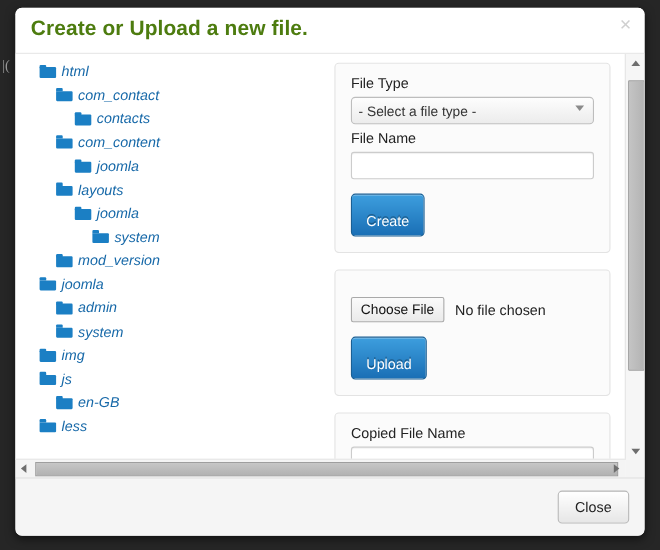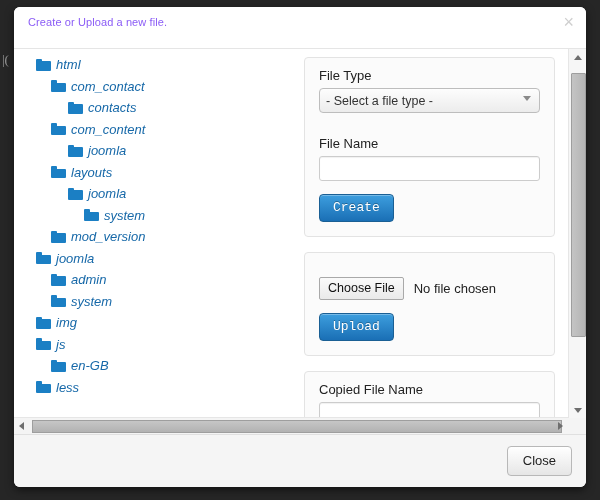--- a/index.html
+++ b/index.html
@@ -50,23 +50,23 @@
     height: 41px;
     flex: 0 0 41px;
     position: relative;
     background: #fff;
     border-bottom: 1px solid #e5e5e5;
   }
   #modal-title {
     position: absolute;
     left: 14px;
     top: 9px;
-    font-size: 11px;
-    font-weight: normal;
-    color: #8b5cf6;
+    font-size: 19px;
+    font-weight: bold;
+    color: #4d7c0f;
     letter-spacing: .1px;
   }
   #close-x {
     position: absolute;
     right: 12px;
     top: 6px;
     font-size: 18px;
     line-height: 18px;
     color: #cfcfcf;
     cursor: pointer;
@@ -167,21 +167,21 @@
     box-sizing: border-box;
     font-size: 12.5px;
     font-family: "Liberation Sans", sans-serif;
     color: #333;
     padding: 2px 4px 2px 6px;
     border: 1px solid #bdbdbd;
     border-radius: 4px;
     background: linear-gradient(#fdfdfd, #ececec);
     -webkit-appearance: none;
     appearance: none;
-    margin-bottom: 23px;
+    margin-bottom: 5px;
   }
   .select-wrap { position: relative; }
   .select-caret {
     position: absolute;
     right: 9px; top: 8px;
     width: 0; height: 0;
     border-left: 4px solid transparent;
     border-right: 4px solid transparent;
     border-top: 5px solid #8a8a8a;
     pointer-events: none;
@@ -195,24 +195,24 @@
     background: #fff;
     font-size: 13px;
     font-family: "Liberation Sans", sans-serif;
     padding: 0 6px;
     color: #222;
     box-shadow: inset 0 1px 1px rgba(0,0,0,.06);
   }
   .btn-blue {
     display: inline-block;
     margin-top: 13px;
-    padding: 5px 13px 6px 13px;
+    padding: 16px 13px 6px 13px;
     font-size: 13px;
     color: #ffffff;
-    font-family: Liberation Mono, monospace;
+    font-family: Liberation Sans, sans-serif;
     background: linear-gradient(#3d9ede, #1a6fb5);
     border: 1px solid #1a5f94;
     border-radius: 4px;
     cursor: pointer;
     text-shadow: 0 -1px 0 rgba(0,0,0,.3);
     box-shadow: inset 0 1px 0 rgba(255,255,255,.3);
   }
   .upload-row {
     display: flex;
     align-items: center;

